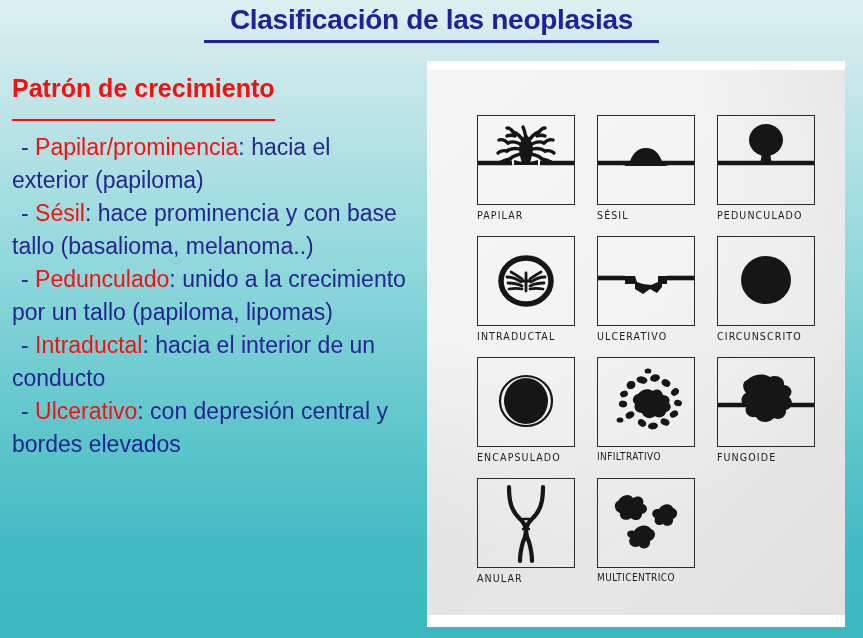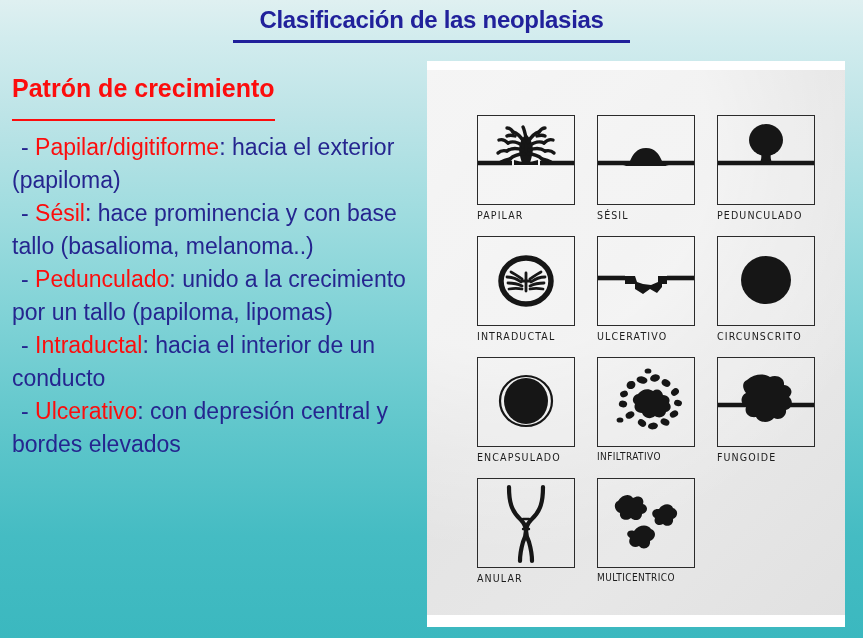--- a/index.html
+++ b/index.html
@@ -31,21 +31,21 @@
   
   .title-wrap {
     position: absolute;
     left: 0;
     top: 0;
     width: 863px;
     text-align: center;
   }
   .title-text {
     display: inline-block;
-    font-size: 24px;
+    font-size: 28px;
     font-weight: bold;
     color: #21219b;
     letter-spacing: -0.3px;
     line-height: 36px;
     padding: 2px 26px 2px 26px;
     border-bottom: 3px solid #21219b;
     white-space: nowrap;
   }
 
   
@@ -157,21 +157,21 @@
   <div class="title-wrap">
     <span class="title-text">Clasificación de las neoplasias</span>
   </div>
 
   <div class="left-col">
     <div class="heading">
       <span class="hl">Patrón de crecimiento</span><br>
     </div>
     <ul class="bullets">
       <li class="bullet">
-        <span class="dash">- </span><span class="term">Papilar/digitiforme</span><span>: </span><span>hacia el exterior (papiloma)</span>
+        <span class="dash">- </span><span class="term">Papilar/prominencia</span><span>: </span><span>hacia el exterior (papiloma)</span>
       </li>
       <li class="bullet">
         <span class="dash">- </span><span class="term">Sésil</span><span>: </span><span>hace prominencia y con base tallo (basalioma, melanoma..)</span>
       </li>
       <li class="bullet">
         <span class="dash">- </span><span class="term">Pedunculado</span><span>: </span><span>unido a la crecimiento por un tallo (papiloma, lipomas)</span>
       </li>
       <li class="bullet">
         <span class="dash">- </span><span class="term">Intraductal</span><span>: </span><span>hacia el interior de un conducto</span>
       </li>

